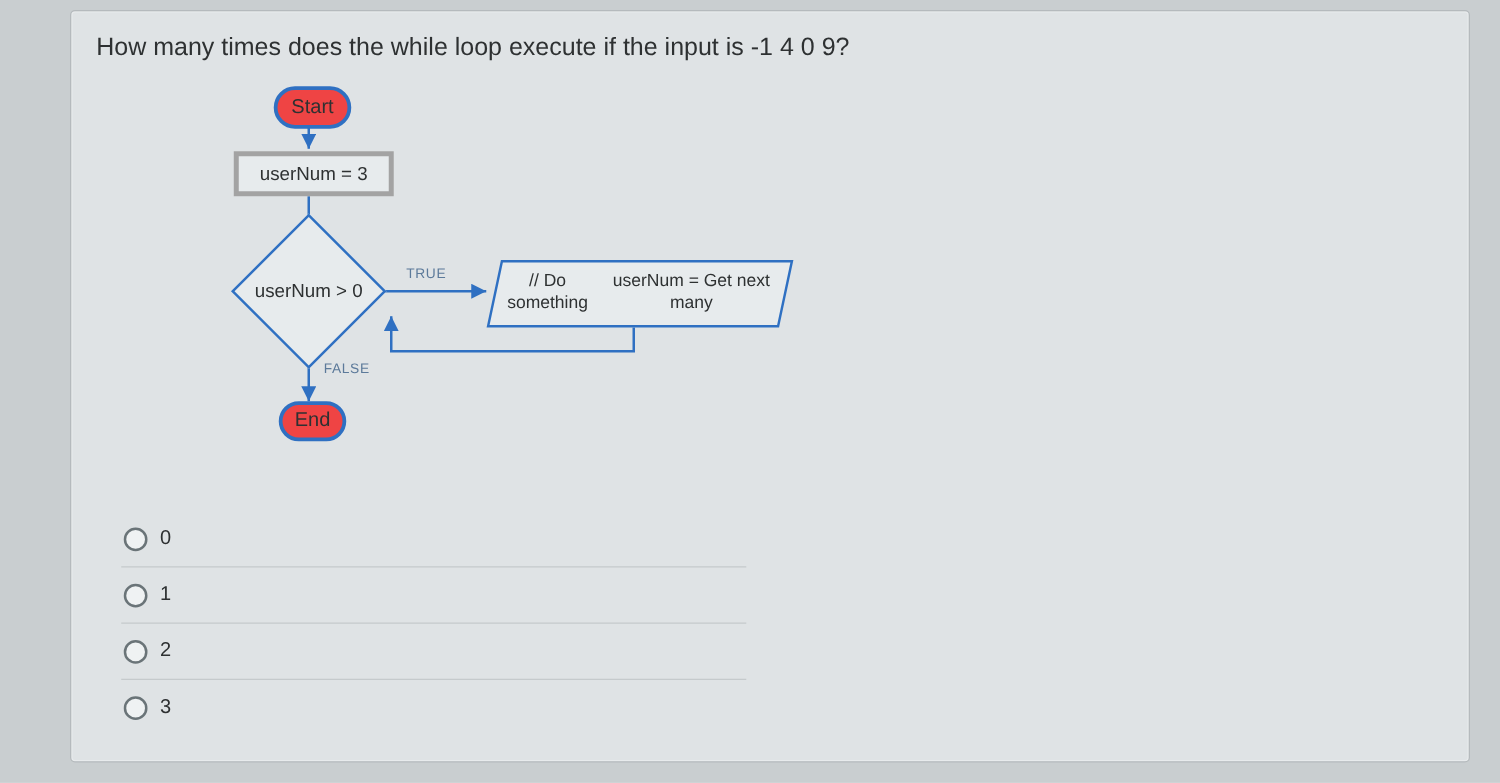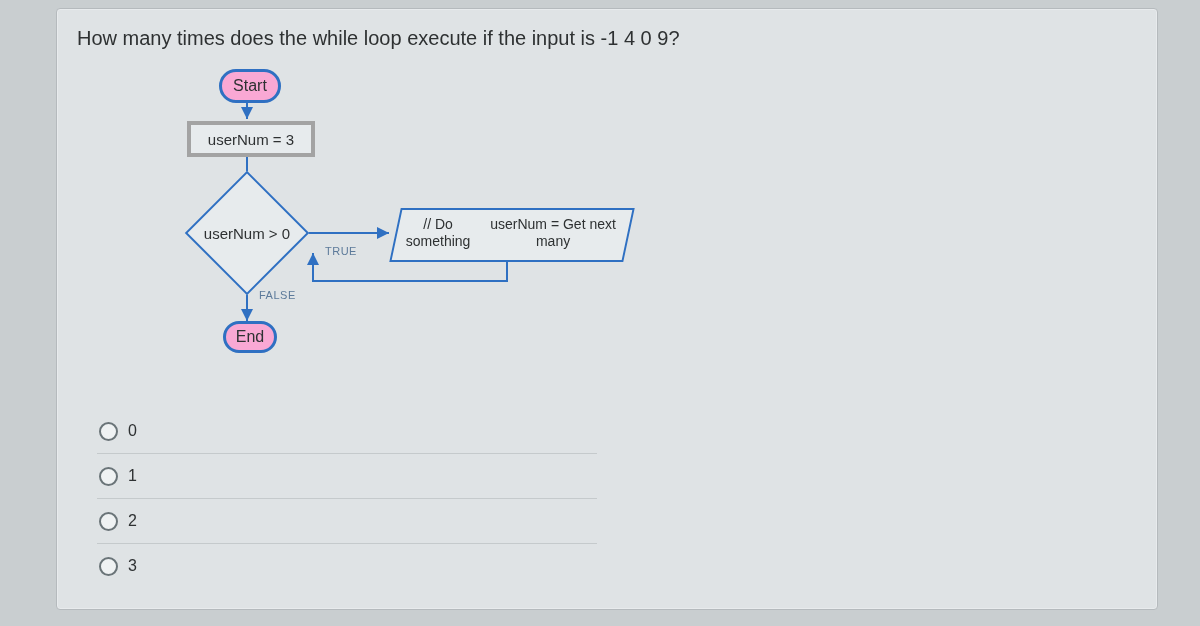--- a/index.html
+++ b/index.html
@@ -20,41 +20,42 @@
   .card {
     position: absolute;
     left: 56px;
     top: 8px;
     width: 1100px;
     height: 600px;
     background: #dfe3e5;
     border: 1px solid #b5babd;
     border-radius: 4px;
     box-shadow: inset 0 0 0 1px rgba(255,255,255,0.3);
+    padding-left: 18px;
   }
   .question {
     position: absolute;
     left: 20px;
     top: 18px;
     font-size: 20px;
     color: #2e3132;
   }
   .flow {
     position: absolute;
     left: 80px;
     top: 56px;
     width: 640px;
     height: 310px;
   }
   
   .terminator {
     position: absolute;
     border: 3px solid #2f70c2;
     border-radius: 999px;
-    background: #f9a8d4;
+    background: #ef4444;
     text-align: center;
     font-size: 16px;
     color: #2e3132;
     display: flex;
     align-items: center;
     justify-content: center;
   }
   .rectbox {
     position: absolute;
     border: 4px solid #a3a3a3;
@@ -194,21 +195,21 @@
 
       <div class="rectbox" style="left:50px; top:56px; width:120px; height:28px;">
         <span>userNum = 3</span>
       </div>
 
       <div class="diamond" style="left:50px; top:128px;">
         <div class="shape"></div>
         <div class="label">userNum &gt; 0</div>
       </div>
 
-      <div class="edge-label" style="left:188px; top:148px;margin-top:32px;">TRUE</div>
+      <div class="edge-label" style="left:188px; top:148px;">TRUE</div>
 
       <div class="edge-label" style="left:122px; top:224px;">FALSE</div>
 
       <div class="para" style="left:258px; top:143px;">
         <div class="shape"></div>
         <div class="label">
           <span>// Do something</span>
           <span>userNum = Get next many</span>
         </div>
       </div>

